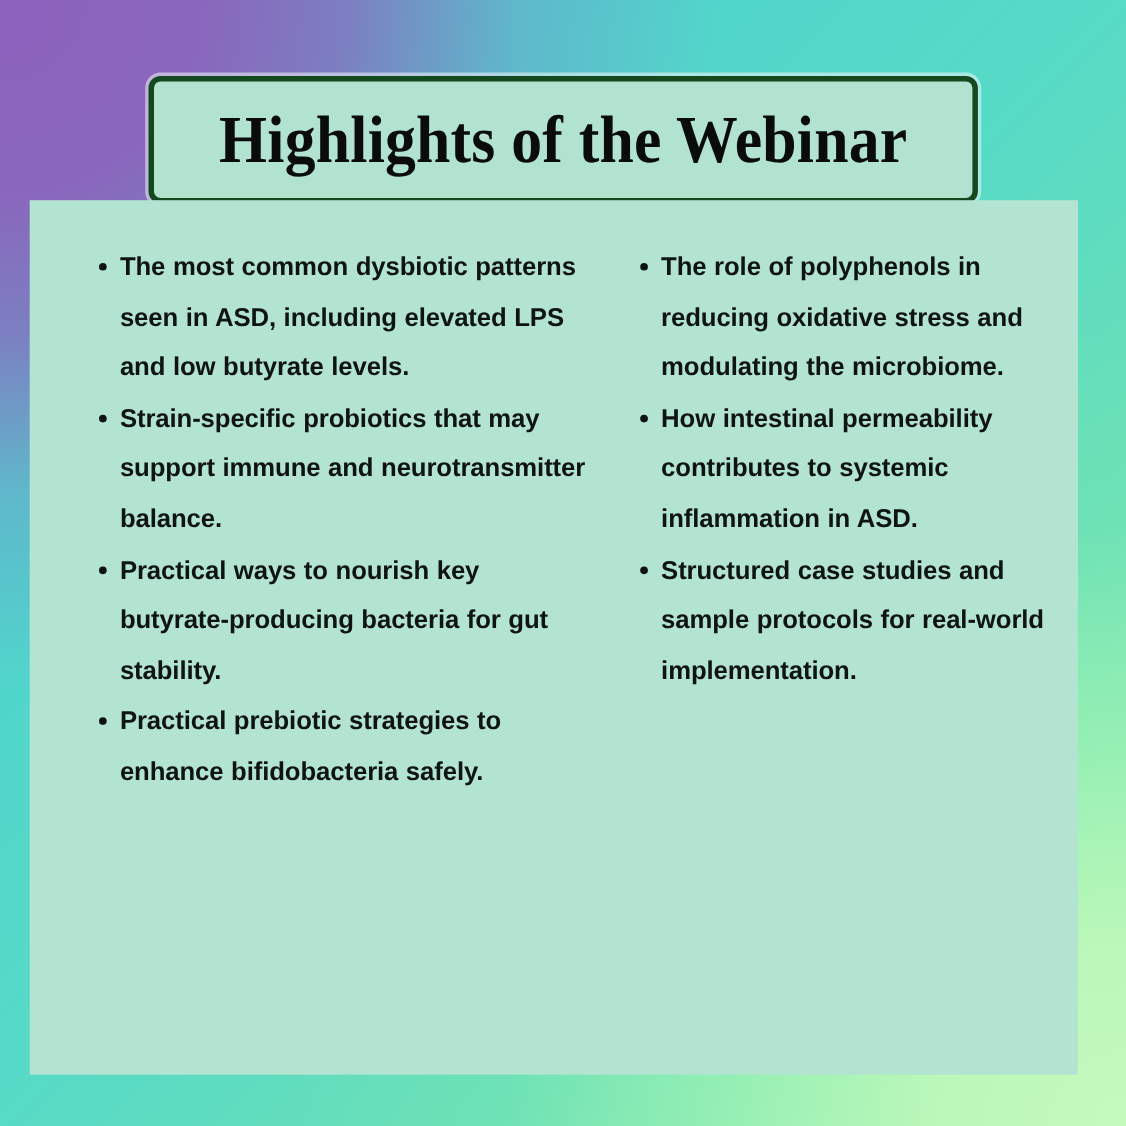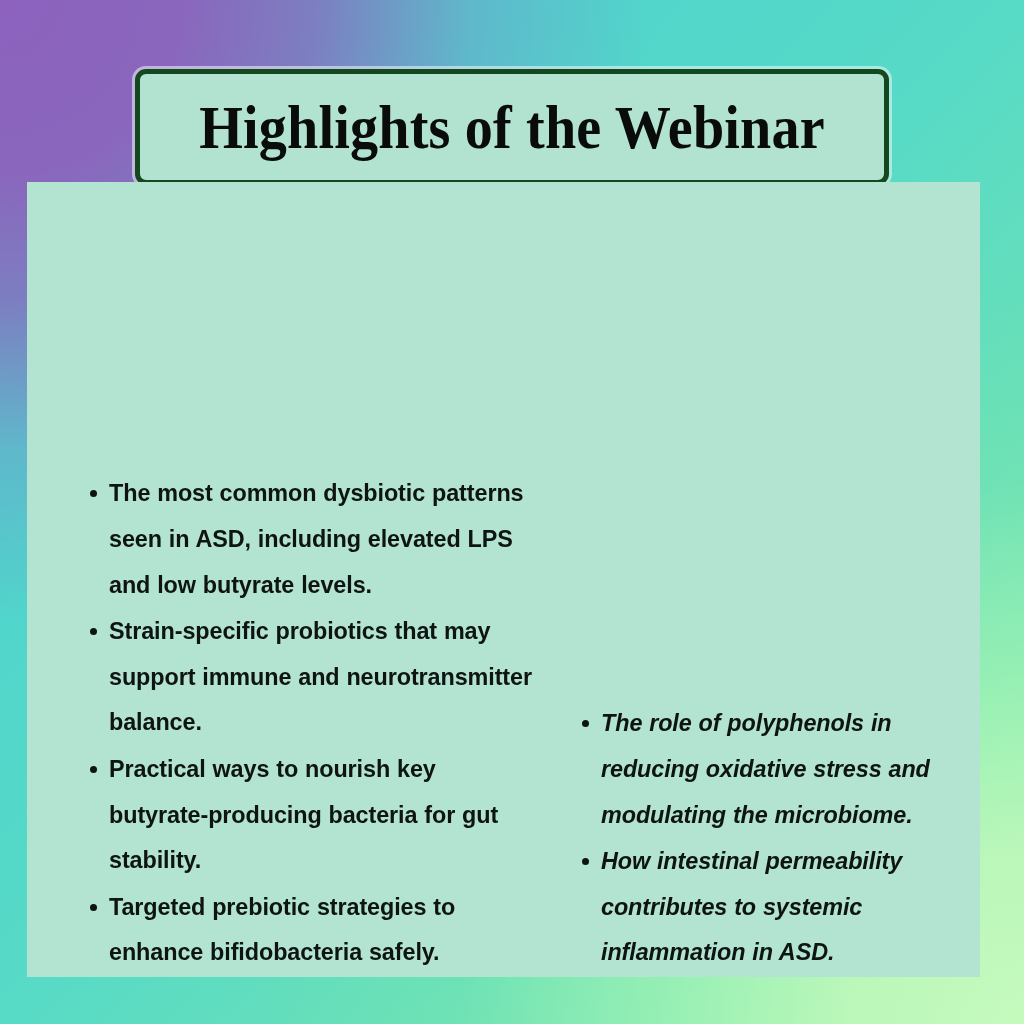--- a/index.html
+++ b/index.html
@@ -72,21 +72,20 @@
   }
 
   
   #content-panel {
     position:absolute;
     left:27px; top:182px;
     width:953px; height:795px;
     background:#b3e3d1;
     display:flex;
     padding:26px 0 0 0;
-    align-items:flex-end;
   }
 
   .column {
     padding-top:12px;
   }
   #column-left  { width:520px; padding-left:55px; padding-right:10px; }
   #column-right { width:433px; padding-left:28px; padding-right:8px; }
 
   ul.bullets {
     list-style:none;
@@ -106,21 +105,21 @@
 
   li.bullet-item .dot {
     position:absolute;
     left:8px;
     top:19px;
     width:7px; height:7px;
     border-radius:50%;
     background:#0d1412;
   }
 
-  #column-right li.bullet-item { padding-left:26px;font-style:italic; }
+  #column-right li.bullet-item { padding-left:26px; }
   #column-right li.bullet-item .dot { left:7px; }
 </style>
 </head>
 <body>
 
 <div id="slide">
 
   <div id="title-box">
     <div id="title-text">Highlights of the Webinar</div>
   </div>
@@ -136,32 +135,36 @@
         <li class="bullet-item">
           <span class="dot"></span>
           <span>Strain-specific probiotics that may support immune and neurotransmitter balance.</span>
         </li>
         <li class="bullet-item">
           <span class="dot"></span>
           <span>Practical ways to nourish key butyrate-producing bacteria for gut stability.</span>
         </li>
         <li class="bullet-item">
           <span class="dot"></span>
-          <span>Targeted prebiotic strategies to enhance bifidobacteria safely.</span>
+          <span>Practical prebiotic strategies to enhance bifidobacteria safely.</span>
         </li>
       </ul>
     </div>
 
     <div class="column" id="column-right">
       <ul class="bullets">
         <li class="bullet-item">
           <span class="dot"></span>
           <span>The role of polyphenols in reducing oxidative stress and modulating the microbiome.</span>
         </li>
         <li class="bullet-item">
           <span class="dot"></span>
           <span>How intestinal permeability contributes to systemic inflammation in ASD.</span>
         </li>
+        <li class="bullet-item">
+          <span class="dot"></span>
+          <span>Structured case studies and sample protocols for real-world implementation.</span>
+        </li>
       </ul>
     </div>
 
   </div>
 </div>
 
 </body></html>

